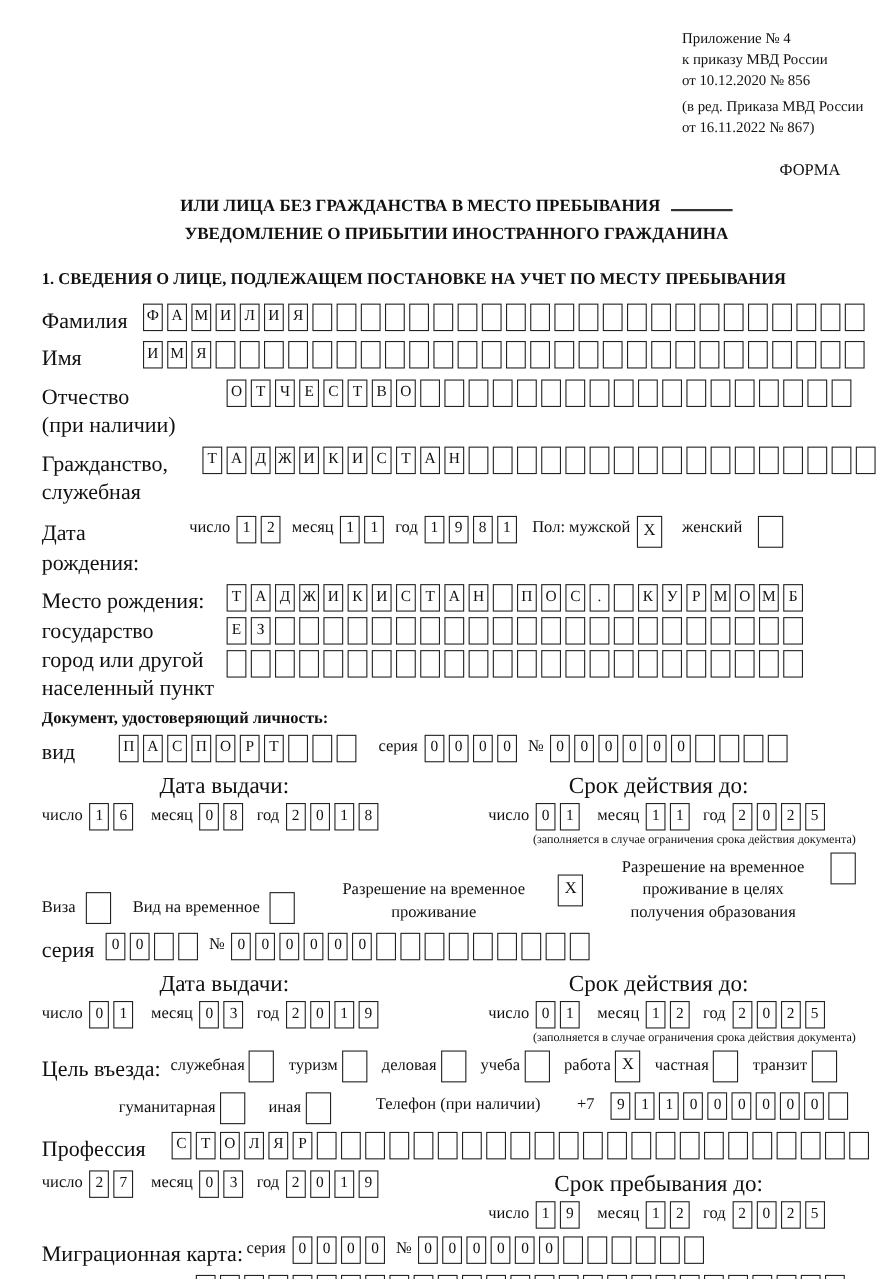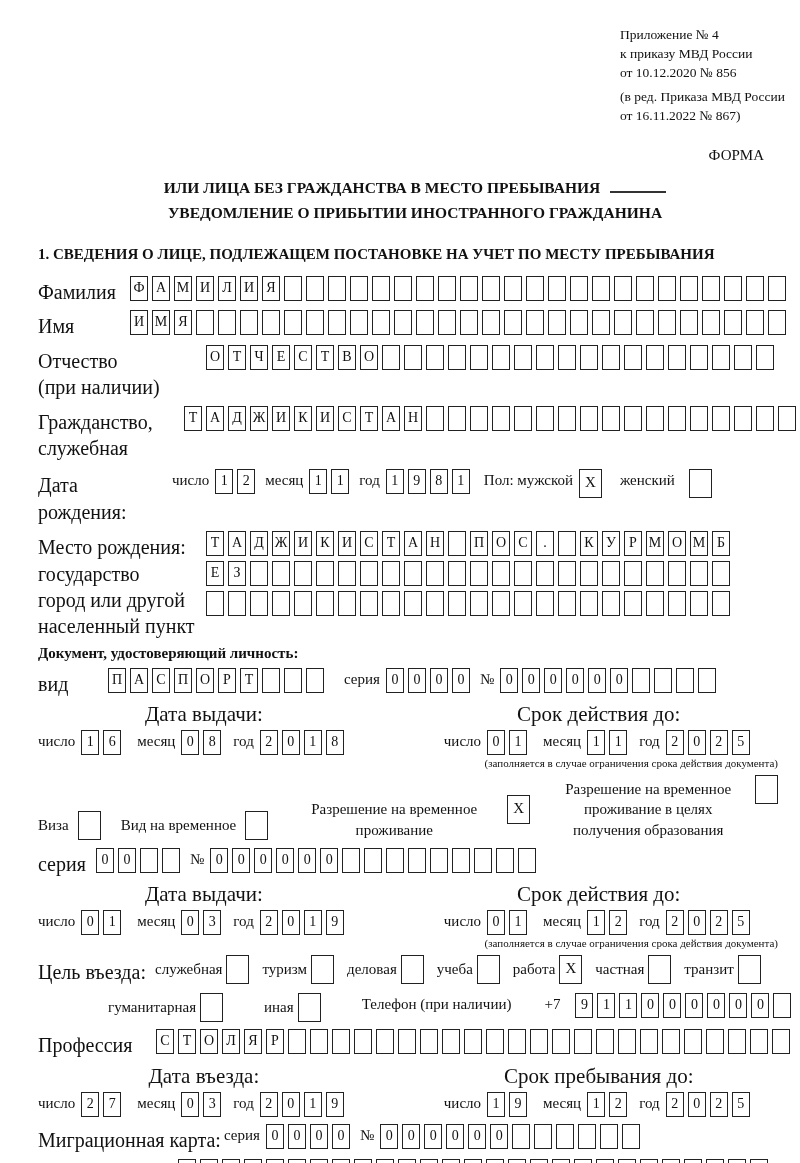--- a/index.html
+++ b/index.html
@@ -234,37 +234,36 @@
         <span class="opt-label">транзит</span>
         <span class="cells cb"><span class="cell">&nbsp;</span></span>
       </div>
   </div>
 
   <div class="purpose-row" style="margin-left:70px">
     <div class="popt">
         <span class="opt-label">гуманитарная</span>
         <span class="cells cb"><span class="cell">&nbsp;</span></span>
       </div>
-    <div class="popt" style="margin-left:28px">
+    <div class="popt" style="margin-left:8px">
         <span class="opt-label">иная</span>
         <span class="cells cb"><span class="cell">&nbsp;</span></span>
       </div>
     <div class="inline-lbl" style="padding-left:28px">Телефон (при наличии)</div>
     <div class="inline-lbl" style="padding-left:18px">+7</div>
     <div class="cells"><span class="cell">9</span><span class="cell">1</span><span class="cell">1</span><span class="cell">0</span><span class="cell">0</span><span class="cell">0</span><span class="cell">0</span><span class="cell">0</span><span class="cell">0</span><span class="cell">&nbsp;</span></div>
   </div>
 
   <div class="frow">
     <div class="lbl" style="width:118px">Профессия</div>
     <div class="cells"><span class="cell">С</span><span class="cell">Т</span><span class="cell">О</span><span class="cell">Л</span><span class="cell">Я</span><span class="cell">Р</span><span class="cell">&nbsp;</span><span class="cell">&nbsp;</span><span class="cell">&nbsp;</span><span class="cell">&nbsp;</span><span class="cell">&nbsp;</span><span class="cell">&nbsp;</span><span class="cell">&nbsp;</span><span class="cell">&nbsp;</span><span class="cell">&nbsp;</span><span class="cell">&nbsp;</span><span class="cell">&nbsp;</span><span class="cell">&nbsp;</span><span class="cell">&nbsp;</span><span class="cell">&nbsp;</span><span class="cell">&nbsp;</span><span class="cell">&nbsp;</span><span class="cell">&nbsp;</span><span class="cell">&nbsp;</span><span class="cell">&nbsp;</span><span class="cell">&nbsp;</span><span class="cell">&nbsp;</span><span class="cell">&nbsp;</span><span class="cell">&nbsp;</span></div>
   </div>
 
   <div class="dates" style="margin-top:6px">
     <div class="dgroup" style="margin-left:22px">
-      <div class="dhead">Дата въезда:</div>
       <div class="dline">
         <div class="inline-lbl" style="margin-left:-22px">число</div>
         <div class="cells"><span class="cell">2</span><span class="cell">7</span></div>
         <div class="inline-lbl" style="padding-left:12px">месяц</div>
         <div class="cells"><span class="cell">0</span><span class="cell">3</span></div>
         <div class="inline-lbl" style="padding-left:8px">год</div>
         <div class="cells"><span class="cell">2</span><span class="cell">0</span><span class="cell">1</span><span class="cell">9</span></div>
       </div>
     </div>
     <div class="dgroup" style="margin-left:96px">

